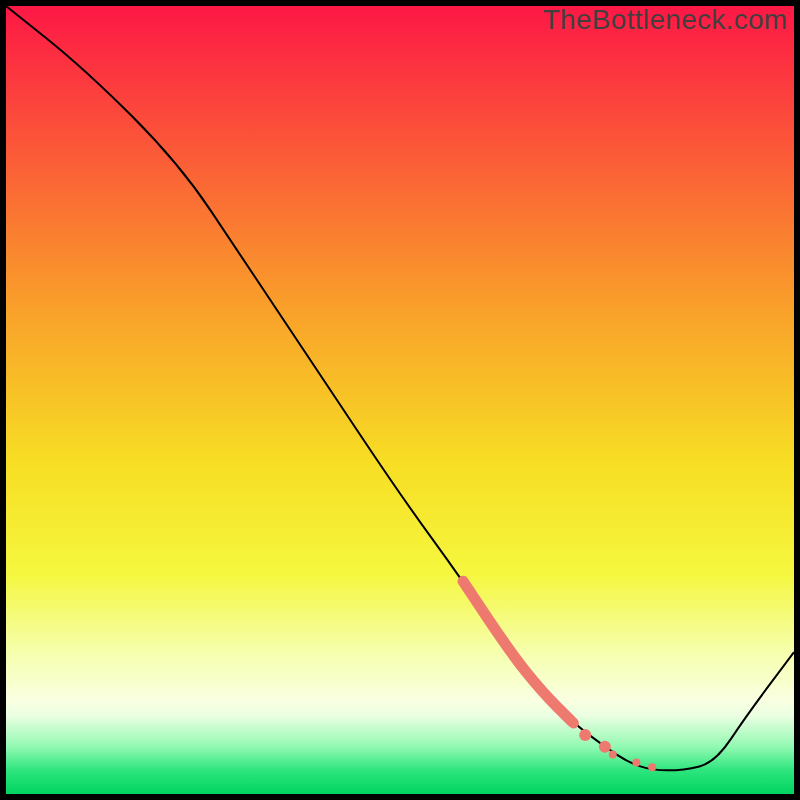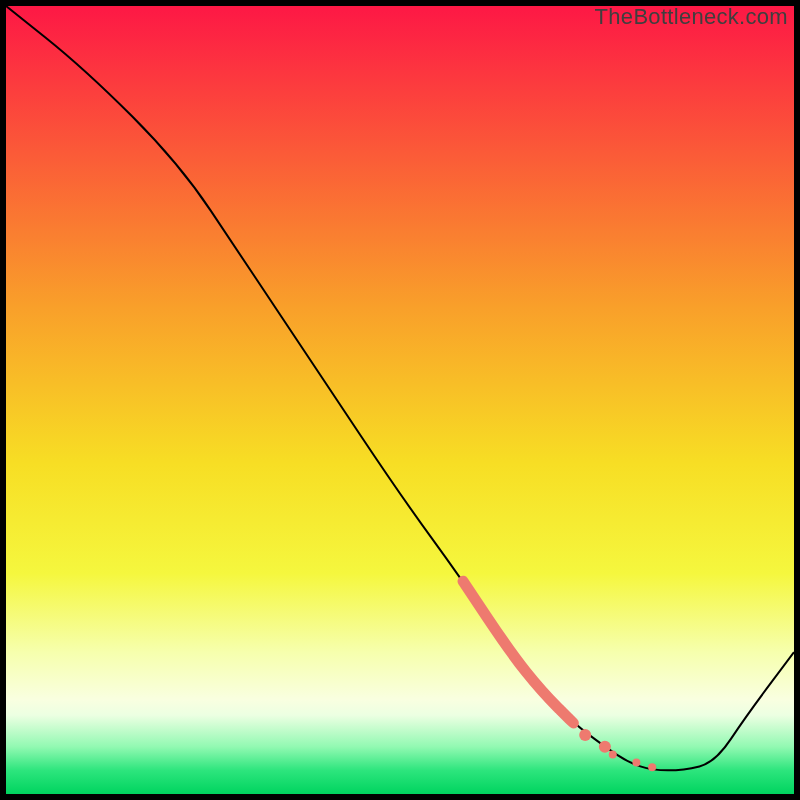--- a/index.html
+++ b/index.html
@@ -19,21 +19,21 @@
     background: #fff;
   }
   .plot-area {
     position: absolute;
     inset: 0;
   }
   .watermark {
     position: absolute;
     top: -2px;
     right: 6px;
-    font-size: 22px;
+    font-size: 28px;
     font-weight: 500;
     color: #3f3f3f;
     letter-spacing: 0.3px;
     user-select: none;
   }
   svg { display: block; }
 </style>
 </head>
 <body>
 

